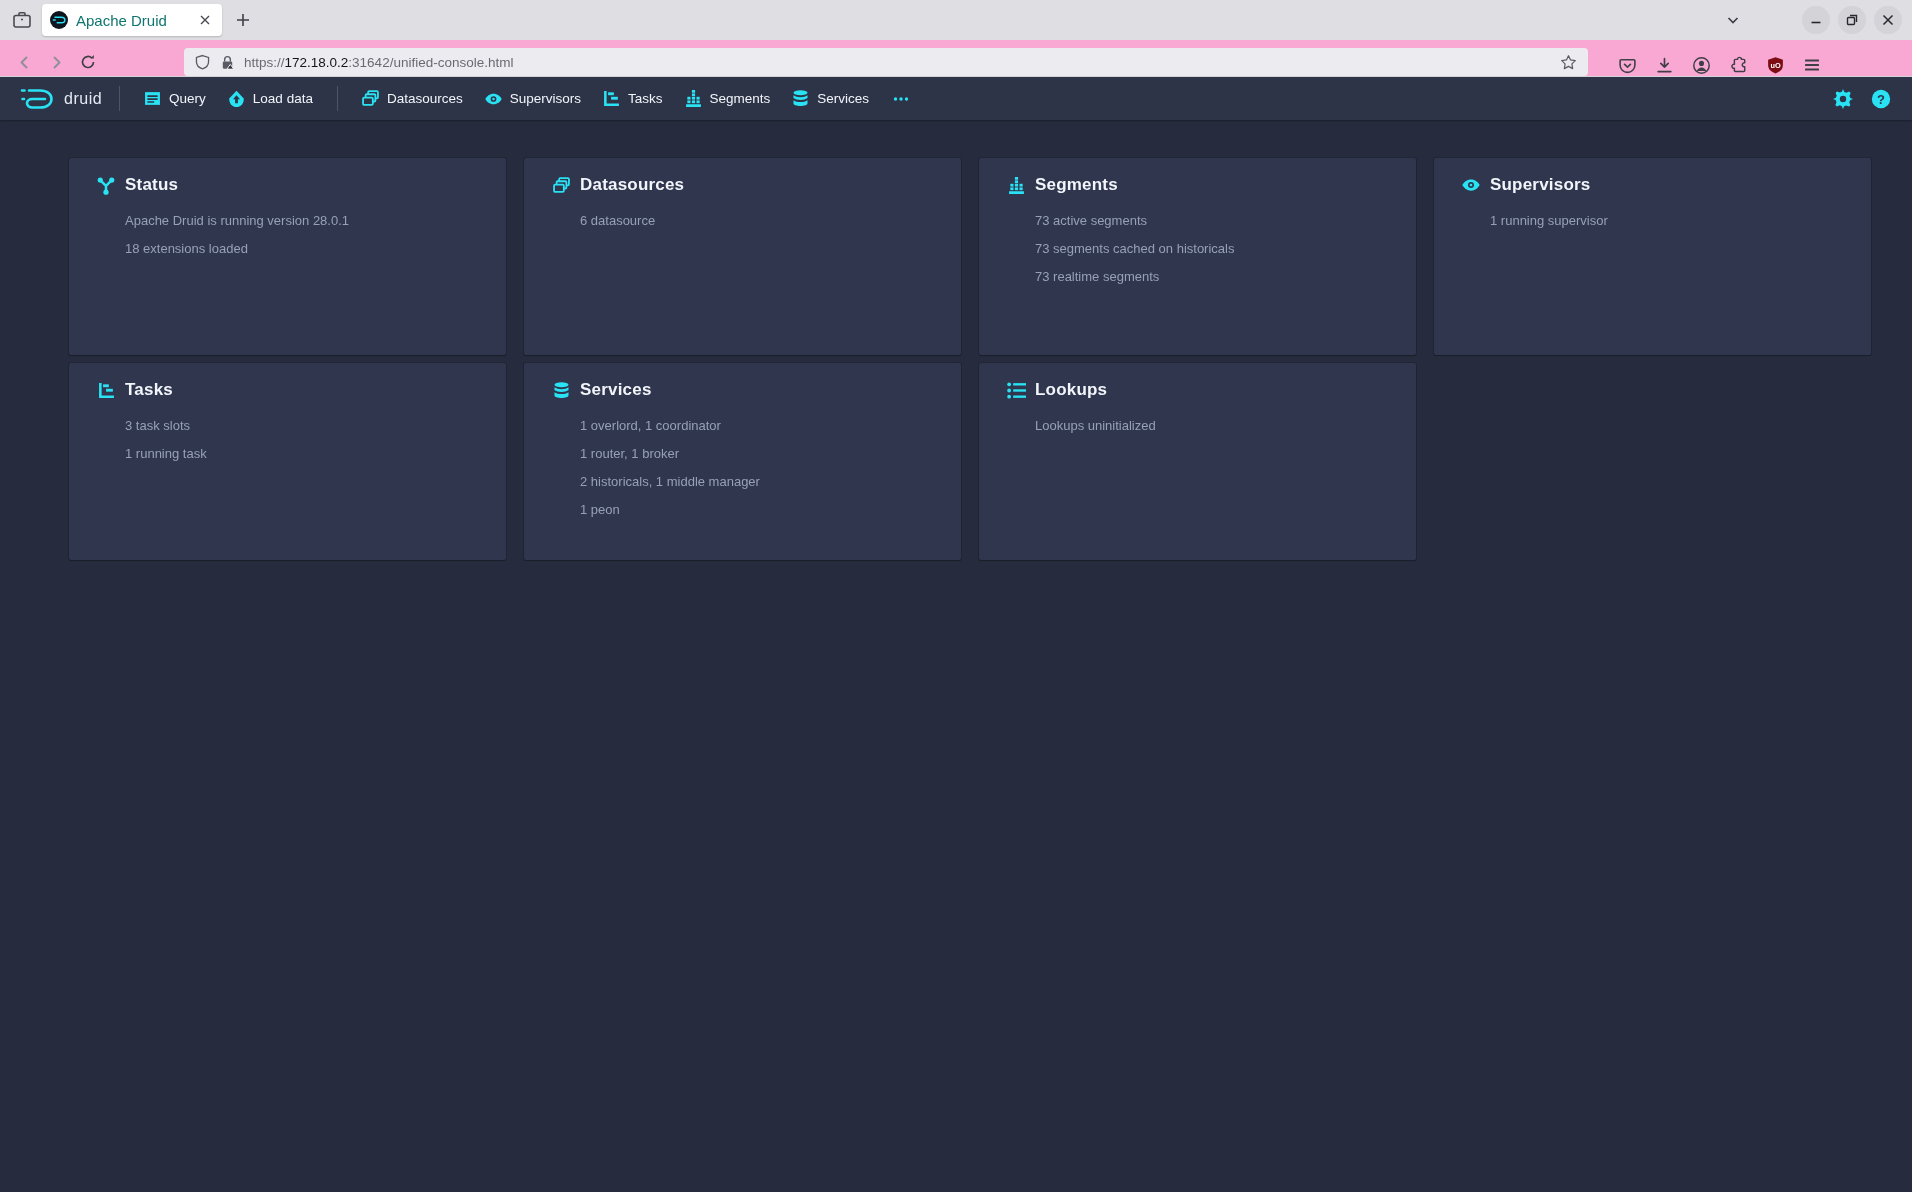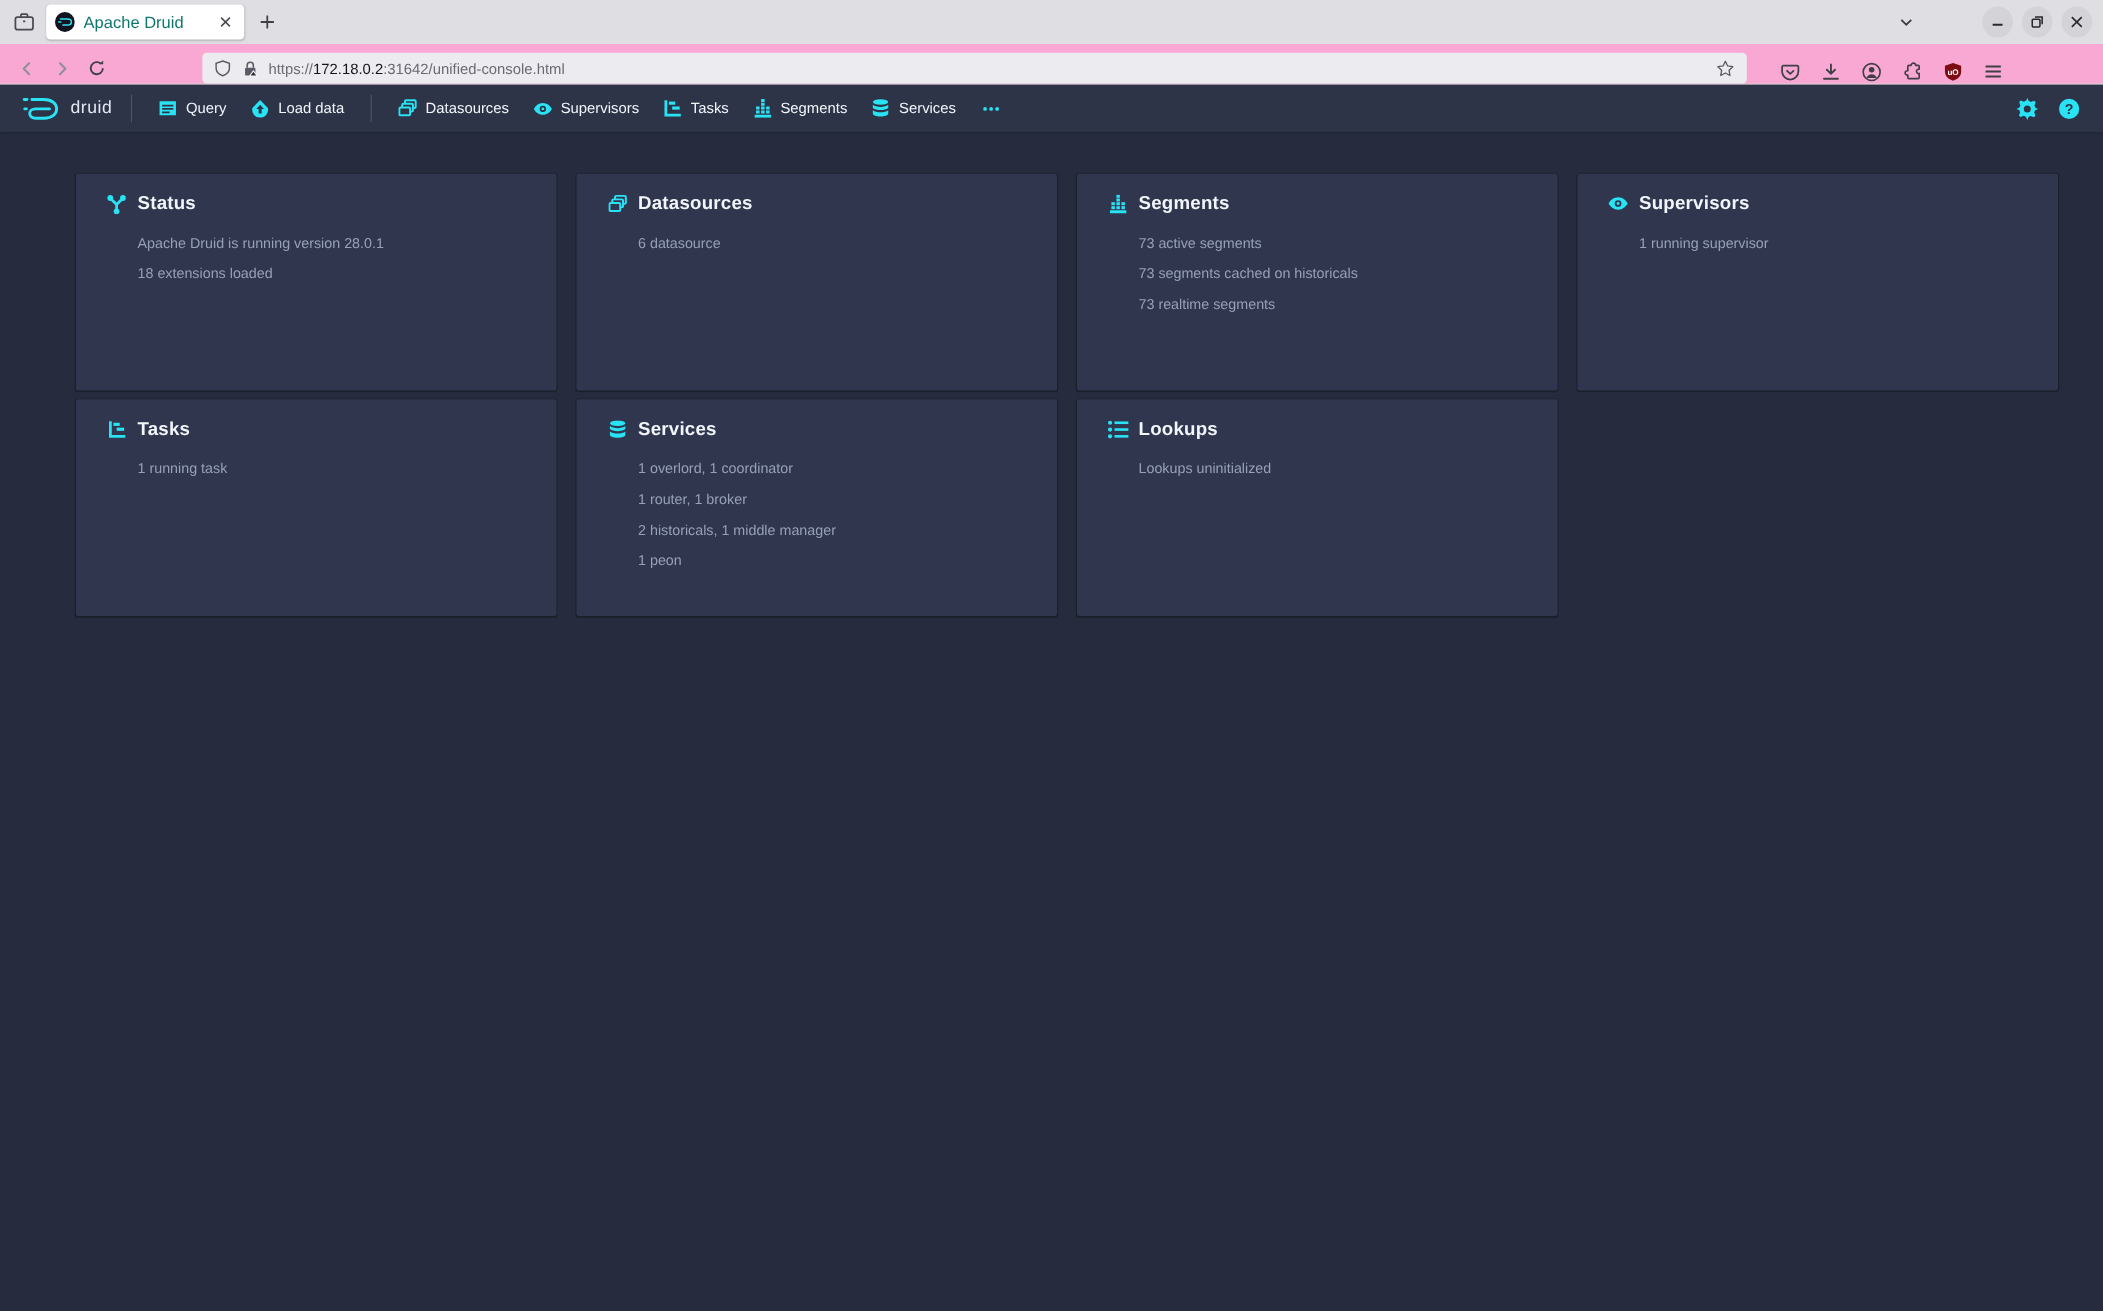--- a/index.html
+++ b/index.html
@@ -407,20 +407,21 @@
       <span class="card-icon">
             <svg width="17" height="17" viewBox="0 0 16 16" fill="currentColor">
               <path d="M1 1h2.4v11.6H15V15H1z"></path>
               <rect x="4.8" y="2.2" width="5.4" height="2.7"></rect>
               <rect x="7.6" y="6.4" width="6.4" height="2.7"></rect>
             </svg>
           </span>
       <span class="card-title">Tasks</span>
     </div>
     <div class="card-lines">
+          <div class="card-line">3 task slots</div>
           <div class="card-line">1 running task</div>
         </div>
   </div>
 
   <div class="card">
     <div class="card-head">
       <span class="card-icon">
             <svg width="17" height="17" viewBox="0 0 16 16" fill="currentColor">
               <ellipse cx="8" cy="2.6" rx="6.6" ry="2.4"></ellipse>
               <path d="M1.4 5c1.5 1.2 4 1.8 6.6 1.8S13.1 6.2 14.6 5v2.6c-1.5 1.2-4 1.8-6.6 1.8S2.9 8.8 1.4 7.6z"></path>

